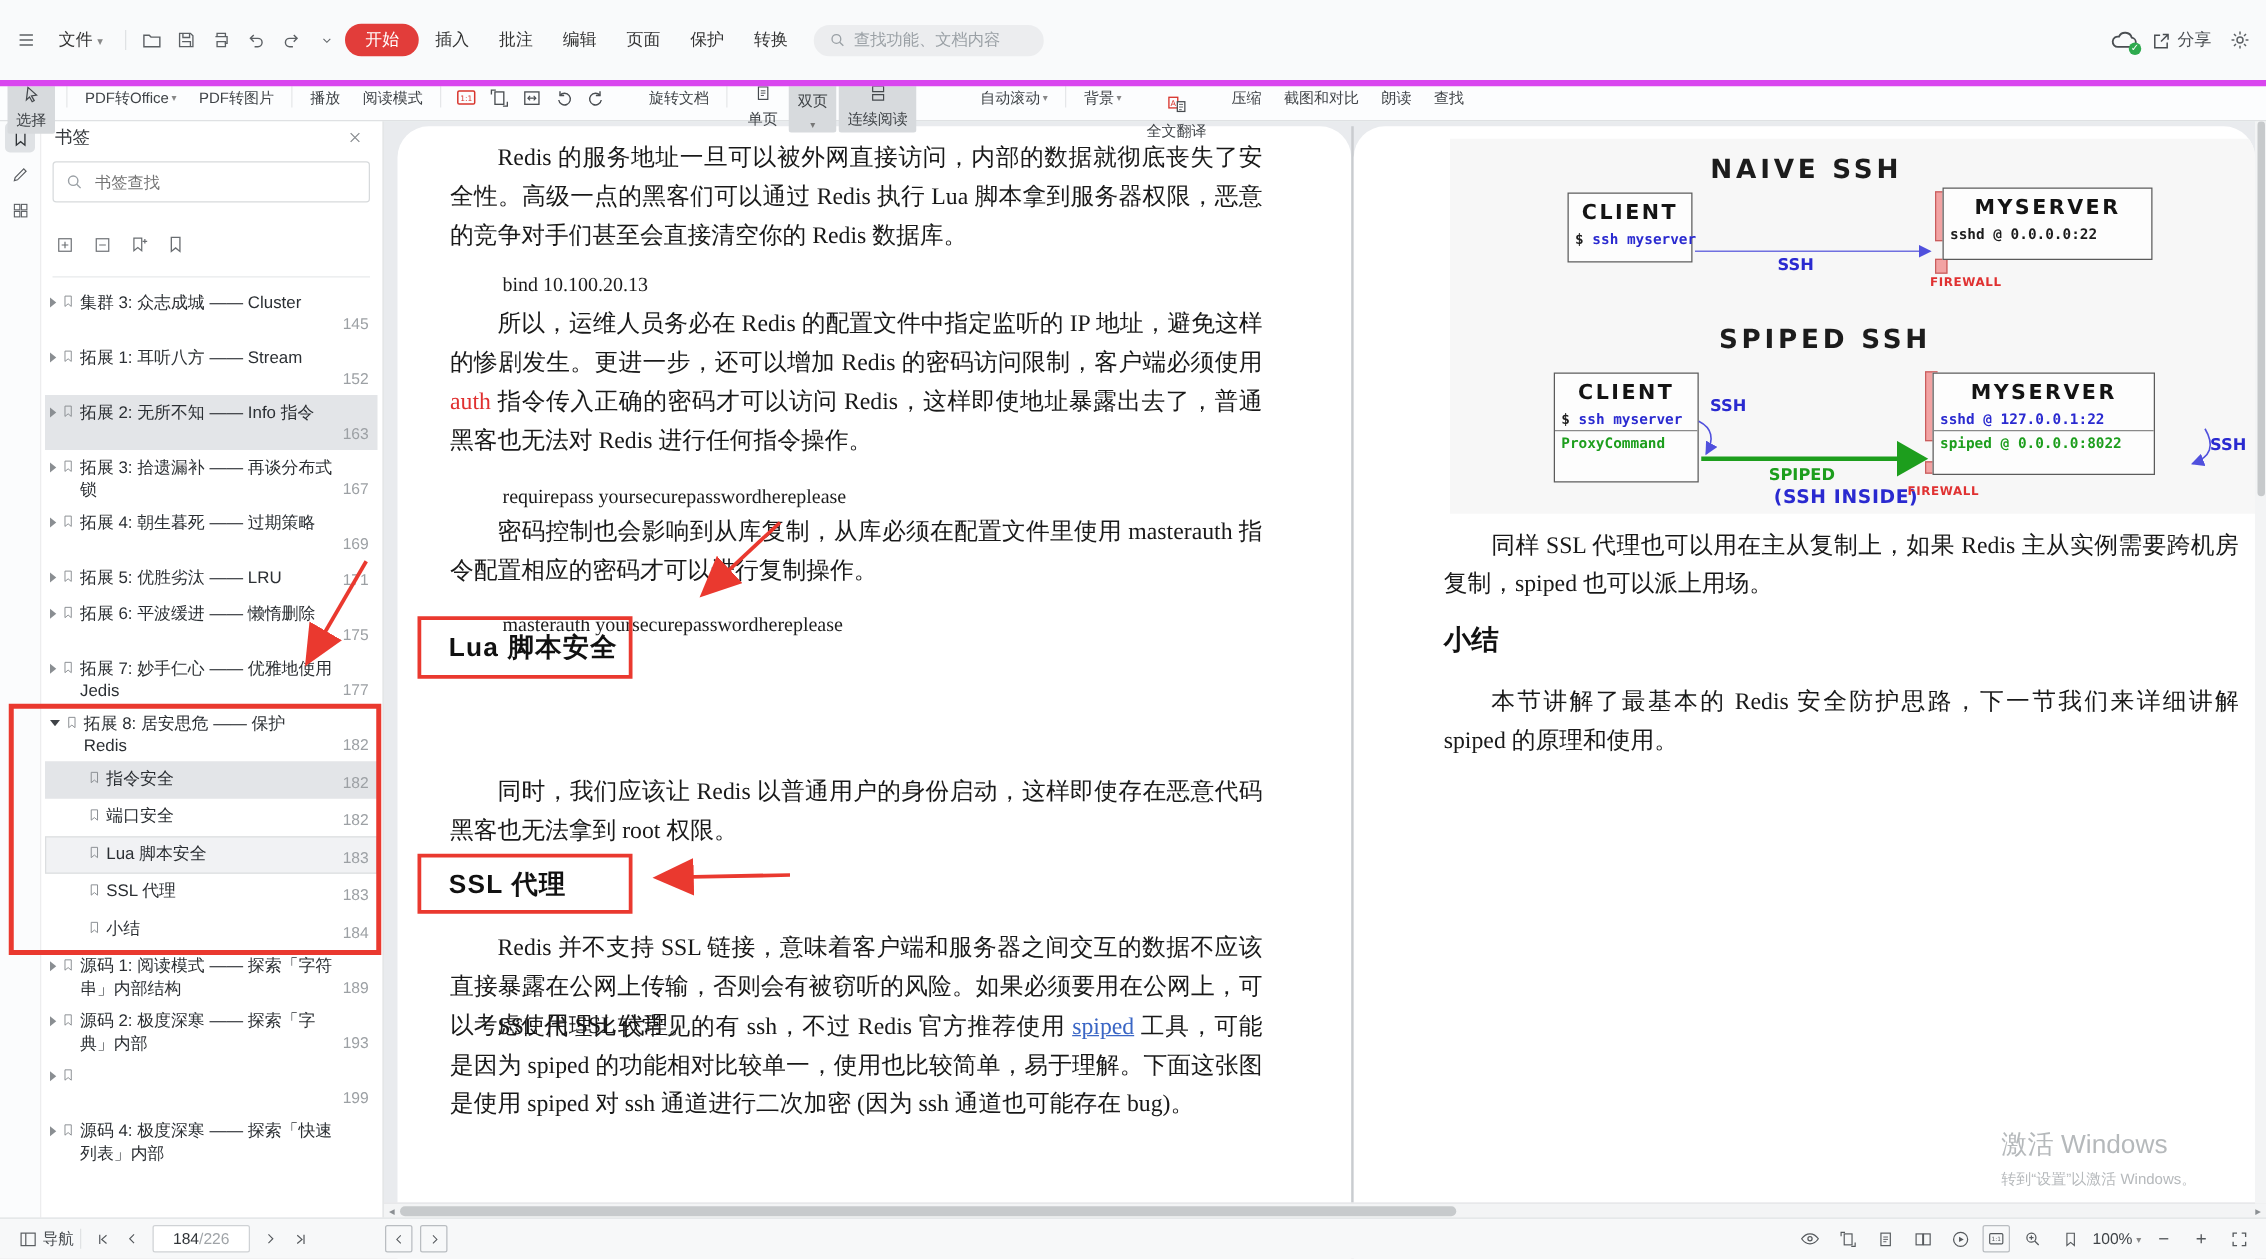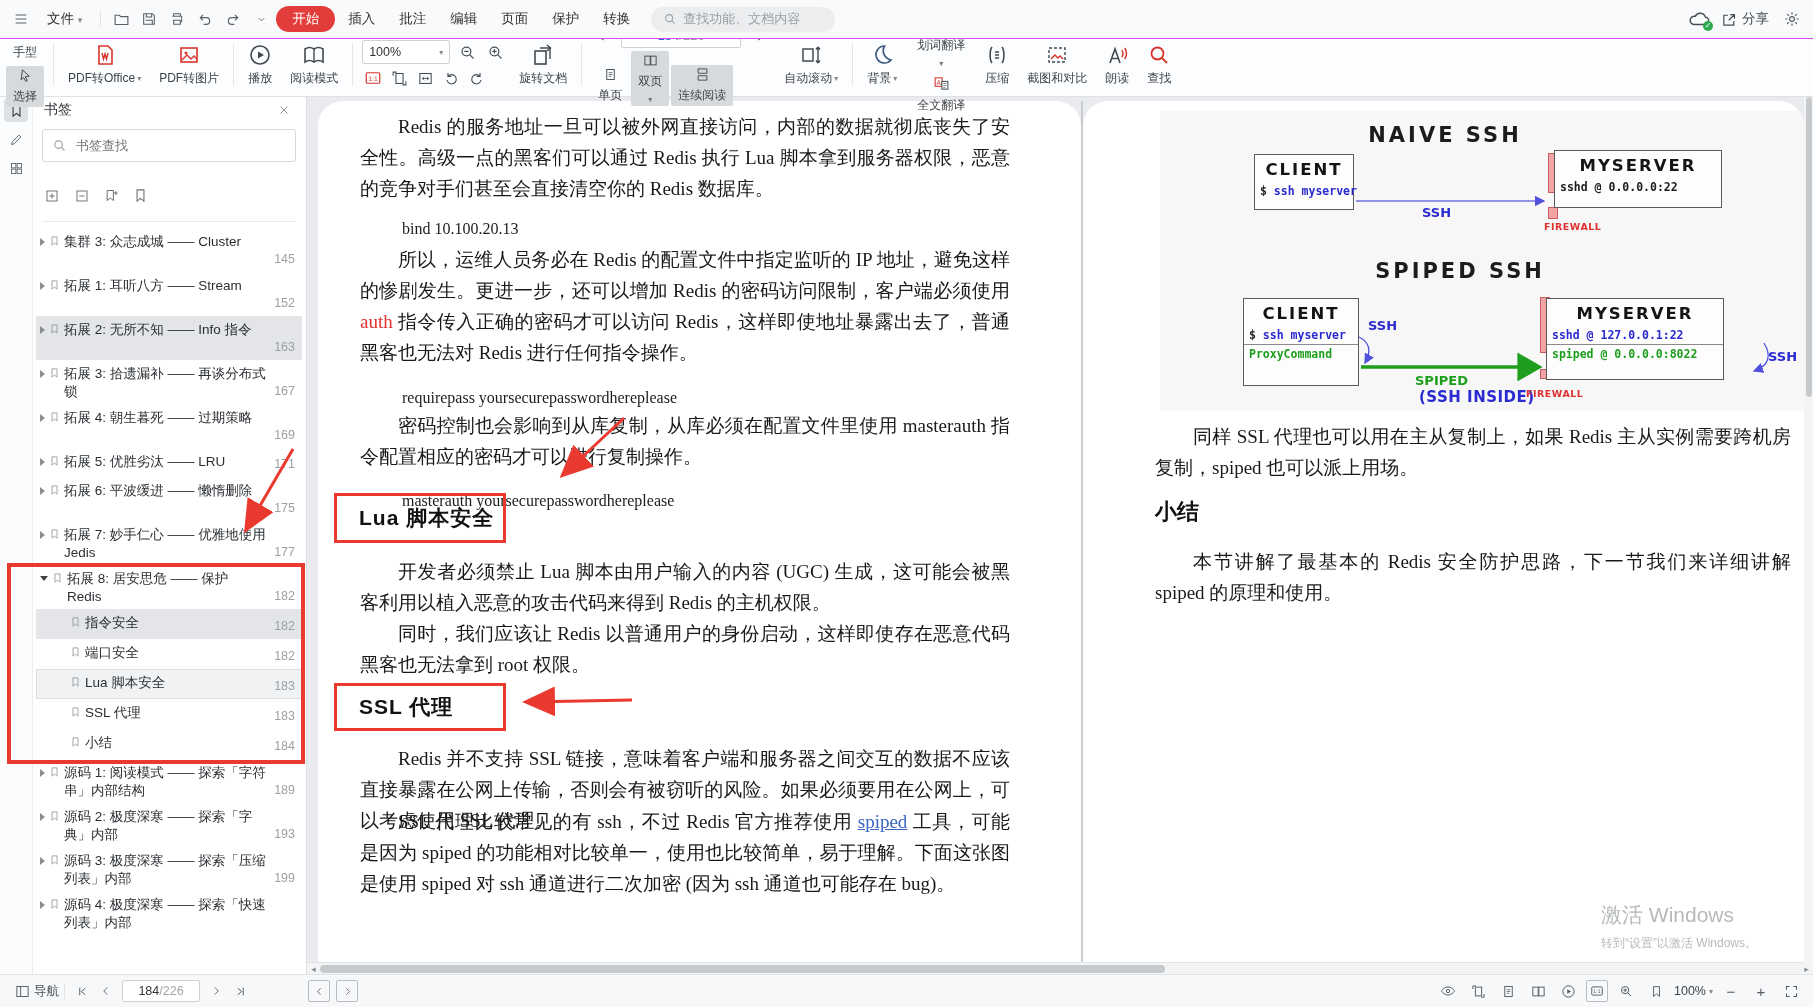--- a/index.html
+++ b/index.html
@@ -1,21 +1,21 @@
 <!DOCTYPE html>
 <html><head>
 <meta charset="utf-8">
 <style>
   html,body{margin:0;padding:0;background:#d4d6d8;}
   .app{position:relative;width:1813px;height:1007px;background:#fff;overflow:hidden;
        font-family:"Liberation Sans","DejaVu Sans",sans-serif;-webkit-font-smoothing:antialiased;}
   svg.ic{display:block;}
   
-  .menubar{position:absolute;top:0;left:0;right:0;height:32px;background:#f9fafb;border-bottom:1px solid #d946ef;
-           display:flex;align-items:center;padding:3px 8px;gap:2px;z-index:20;justify-content:space-between;}
+  .menubar{position:absolute;top:0;left:0;right:0;height:32px;background:#f9fafb;border-bottom:5px solid #d946ef;
+           display:flex;align-items:center;padding:16px 8px;gap:2px;z-index:20;justify-content:space-between;}
   .mi{font-size:13.5px;color:#333;padding:4px 11px;white-space:nowrap;}
   .mi.active{background:#e23d3a;color:#fff;border-radius:13px;padding:4px 16px;}
   .ibtn{width:26px;height:24px;display:flex;align-items:center;justify-content:center;color:#5c6064;}
   .msep{width:1px;height:16px;background:#e0e2e4;margin:0 5px;}
   .searchpill{display:flex;align-items:center;gap:6px;background:#ecedef;border-radius:13px;height:25px;
               padding:0 12px;color:#9aa0a5;font-size:13px;width:160px;margin-left:8px;}
   .mright{margin-left:auto;display:flex;align-items:center;gap:10px;color:#4a4e52;font-size:13.5px;}
   .cloudwrap{position:relative;width:24px;height:22px;color:#4a4e52;}
   .cloudchk{position:absolute;right:-2px;bottom:-1px;width:10px;height:10px;border-radius:50%;background:#2eaa4e;
             color:#fff;font-size:8px;line-height:10px;text-align:center;}
@@ -833,21 +833,20 @@
           <span class="bmlbl">源码 2: 极度深寒 —— 探索「字典」内部</span>
           <span class="bmpg">193</span>
         </div>
       <div class="bmi">
           <span class="car"></span>
           <span class="bmflag">
             <svg class="ic" width="11" height="12">
               <use href="#i-flag"></use>
             </svg>
           </span>
-          <span class="bmlbl">源码 3: 极度深寒 —— 探索「压缩列表」内部</span>
           <span class="bmpg">199</span>
         </div>
       <div class="bmi">
           <span class="car"></span>
           <span class="bmflag">
             <svg class="ic" width="11" height="12">
               <use href="#i-flag"></use>
             </svg>
           </span>
           <span class="bmlbl">源码 4: 极度深寒 —— 探索「快速列表」内部</span>
@@ -861,21 +860,20 @@
     <div class="page page1">
       <div class="blk ind" style="top:10px"><span>Redis 的服务地址一旦可以被外网直接访问，内部的数据就彻底丧失了安全性。高级一点的黑客们可以通过 Redis 执行 Lua 脚本拿到服务器权限，恶意的竞争对手们甚至会直接清空你的 Redis 数据库。</span></div>
       <div class="codeln" style="top:101px"><span>bind 10.100.20.13</span></div>
       <div class="blk ind" style="top:143px"><span>所以，运维人员务必在 Redis 的配置文件中指定监听的 IP 地址，避免这样的惨剧发生。更进一步，还可以增加 Redis 的密码访问限制，客户端必须使用 </span><span class="authred">auth</span><span> 指令传入正确的密码才可以访问 Redis，这样即使地址暴露出去了，普通黑客也无法对 Redis 进行任何指令操作。</span></div>
       <div class="codeln" style="top:270px"><span>requirepass yoursecurepasswordhereplease</span></div>
       <div class="blk ind" style="top:309px"><span>密码控制也会影响到从库复制，从库必须在配置文件里使用 masterauth 指令配置相应的密码才可以进行复制操作。</span></div>
       <div class="codeln" style="top:373px"><span>masterauth yoursecurepasswordhereplease</span></div>
       <div class="hbox" style="top:392px">
           <span>Lua 脚本安全</span>
         </div>
-      <div class="blk ind" style="top:455px"><span>开发者必须禁止 Lua 脚本由用户输入的内容 (UGC) 生成，这可能会被黑客利用以植入恶意的攻击代码来得到 Redis 的主机权限。</span></div>
       <div class="blk ind" style="top:517px"><span>同时，我们应该让 Redis 以普通用户的身份启动，这样即使存在恶意代码黑客也无法拿到 root 权限。</span></div>
       <div class="hbox" style="top:582px;height:48px">
           <span>SSL 代理</span>
         </div>
       <div class="blk ind" style="top:642px"><span>Redis 并不支持 SSL 链接，意味着客户端和服务器之间交互的数据不应该直接暴露在公网上传输，否则会有被窃听的风险。如果必须要用在公网上，可以考虑使用 SSL 代理。</span></div>
       <div class="blk ind" style="top:705px"><span>SSL 代理比较常见的有 ssh，不过 Redis 官方推荐使用 </span><span class="lnk">spiped</span><span> 工具，可能是因为 spiped 的功能相对比较单一，使用也比较简单，易于理解。下面这张图是使用 spiped 对 ssh 通道进行二次加密 (因为 ssh 通道也可能存在 bug)。</span></div>
     </div>
 
     <div class="pgdiv"></div>
 

